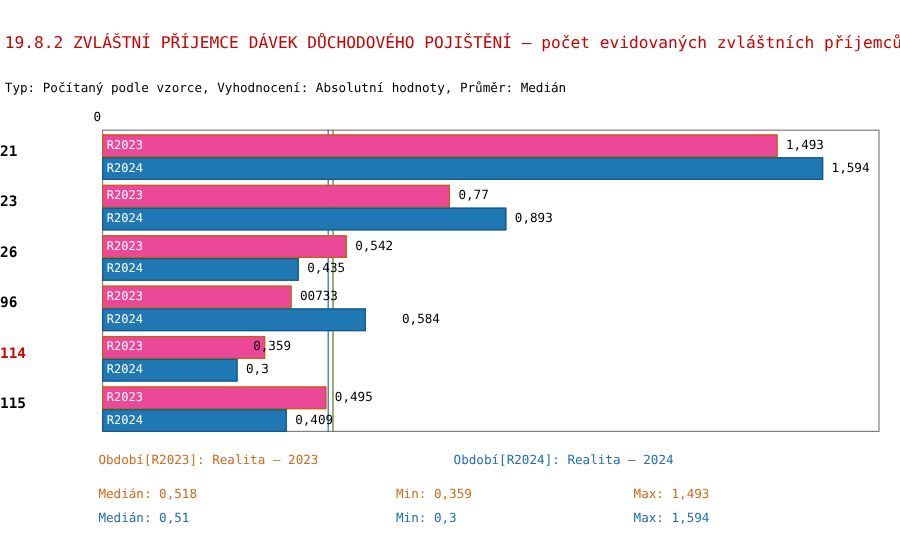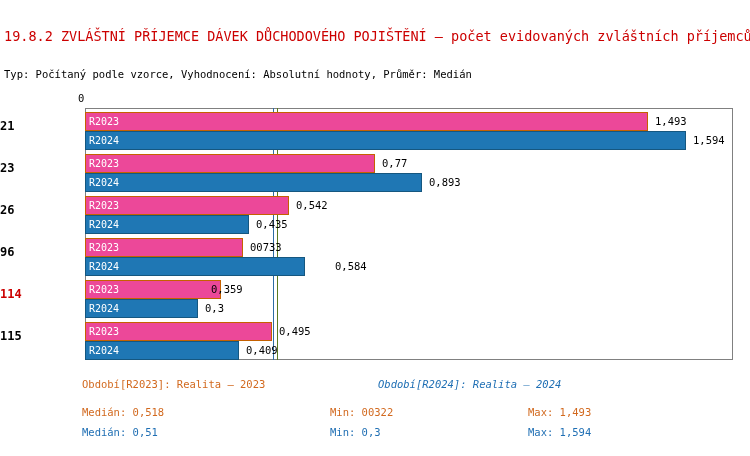--- a/index.html
+++ b/index.html
@@ -131,21 +131,21 @@
     left: 0;
     top: 378px;
     width: 750px;
     font-size: 10.5px;
   }
   .legend-item {
     position: absolute;
     white-space: nowrap;
   }
   .legend-2023 { color: #d2691e; }
-  .legend-2024 { color: #1f6fb4; font-style: italic; }
+  .legend-2024 { color: #1f6fb4; }
   .stats-row {
     position: absolute;
     width: 750px;
     font-size: 10.5px;
   }
   .stat {
     position: absolute;
     white-space: nowrap;
   }
   .stat.orange { color: #d2691e; }
@@ -261,21 +261,21 @@
       </div>
     </div>
   </div>
 
   <div class="legend">
     <div class="legend-item legend-2023" style="left:82px; top:0px;">Období[R2023]: Realita – 2023</div>
     <div class="legend-item legend-2024" style="left:378px; top:0px;">Období[R2024]: Realita – 2024</div>
 
     <div class="stats-row" style="top:28px;">
       <div class="stat orange" style="left:82px;">Medián: 0,518</div>
-      <div class="stat orange" style="left:330px;">Min: 00322</div>
+      <div class="stat orange" style="left:330px;">Min: 0,359</div>
       <div class="stat orange" style="left:528px;">Max: 1,493</div>
     </div>
 
     <div class="stats-row" style="top:48px;">
       <div class="stat blue" style="left:82px;">Medián: 0,51</div>
       <div class="stat blue" style="left:330px;">Min: 0,3</div>
       <div class="stat blue" style="left:528px;">Max: 1,594</div>
     </div>
   </div>
 

